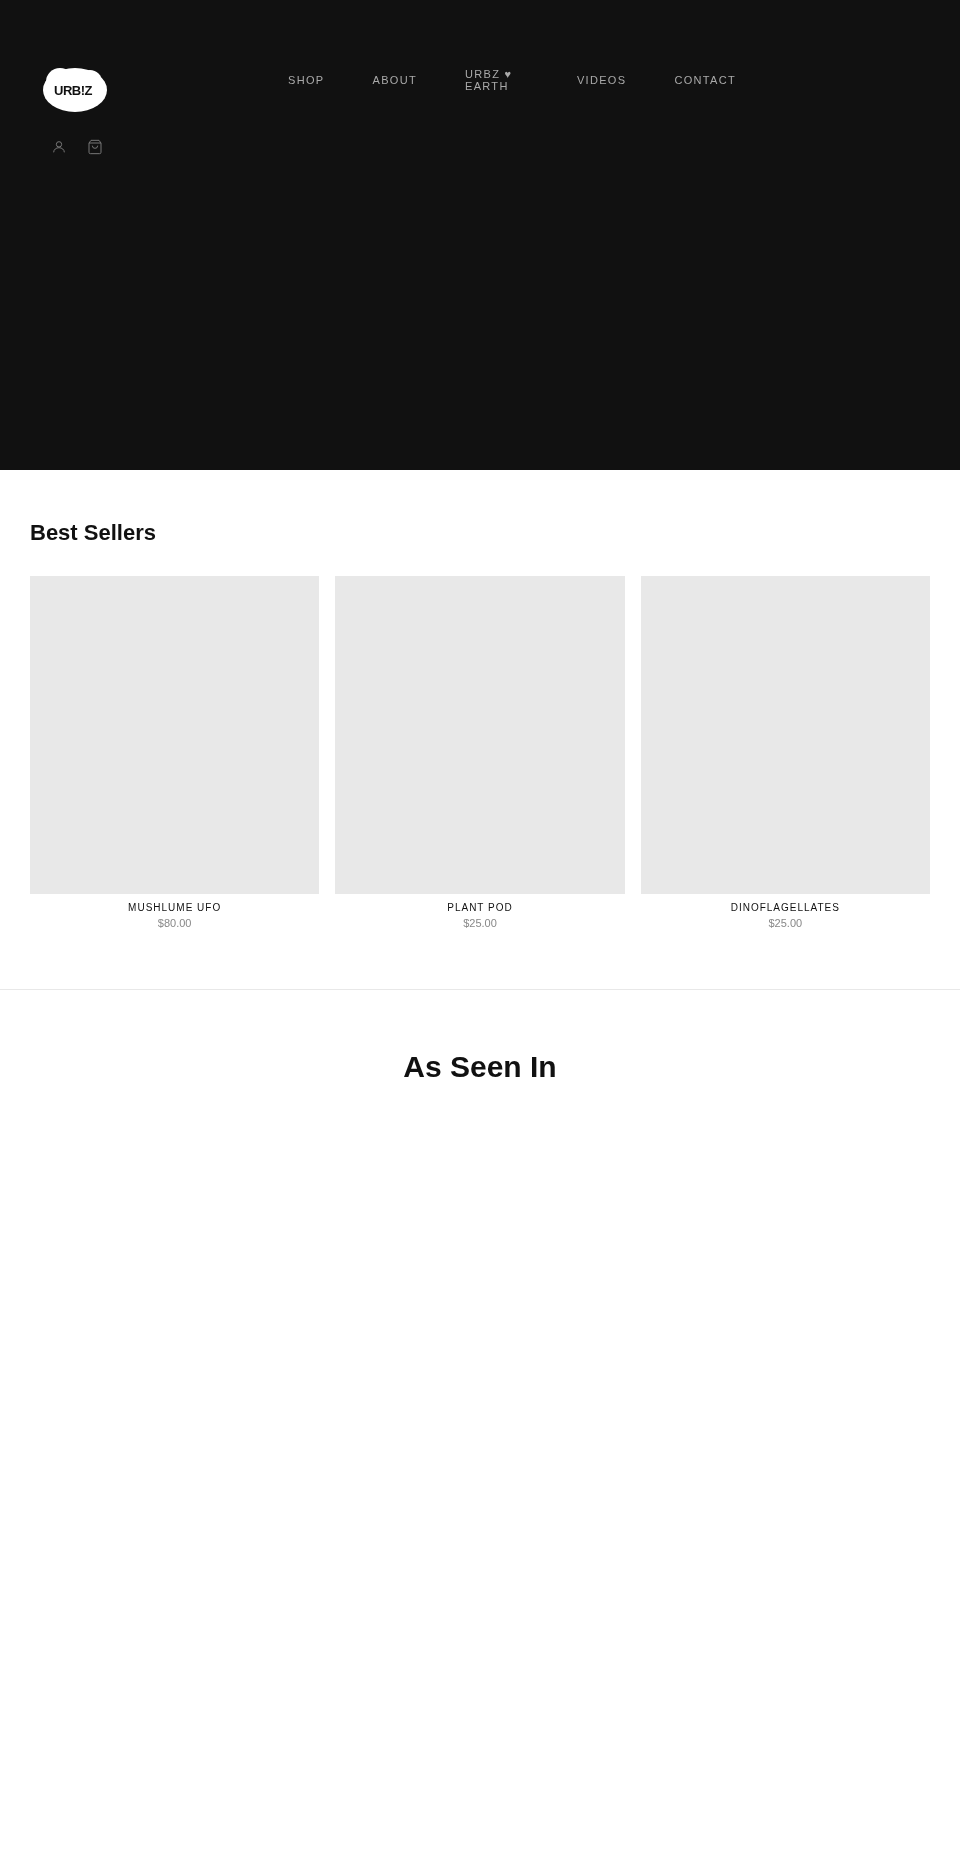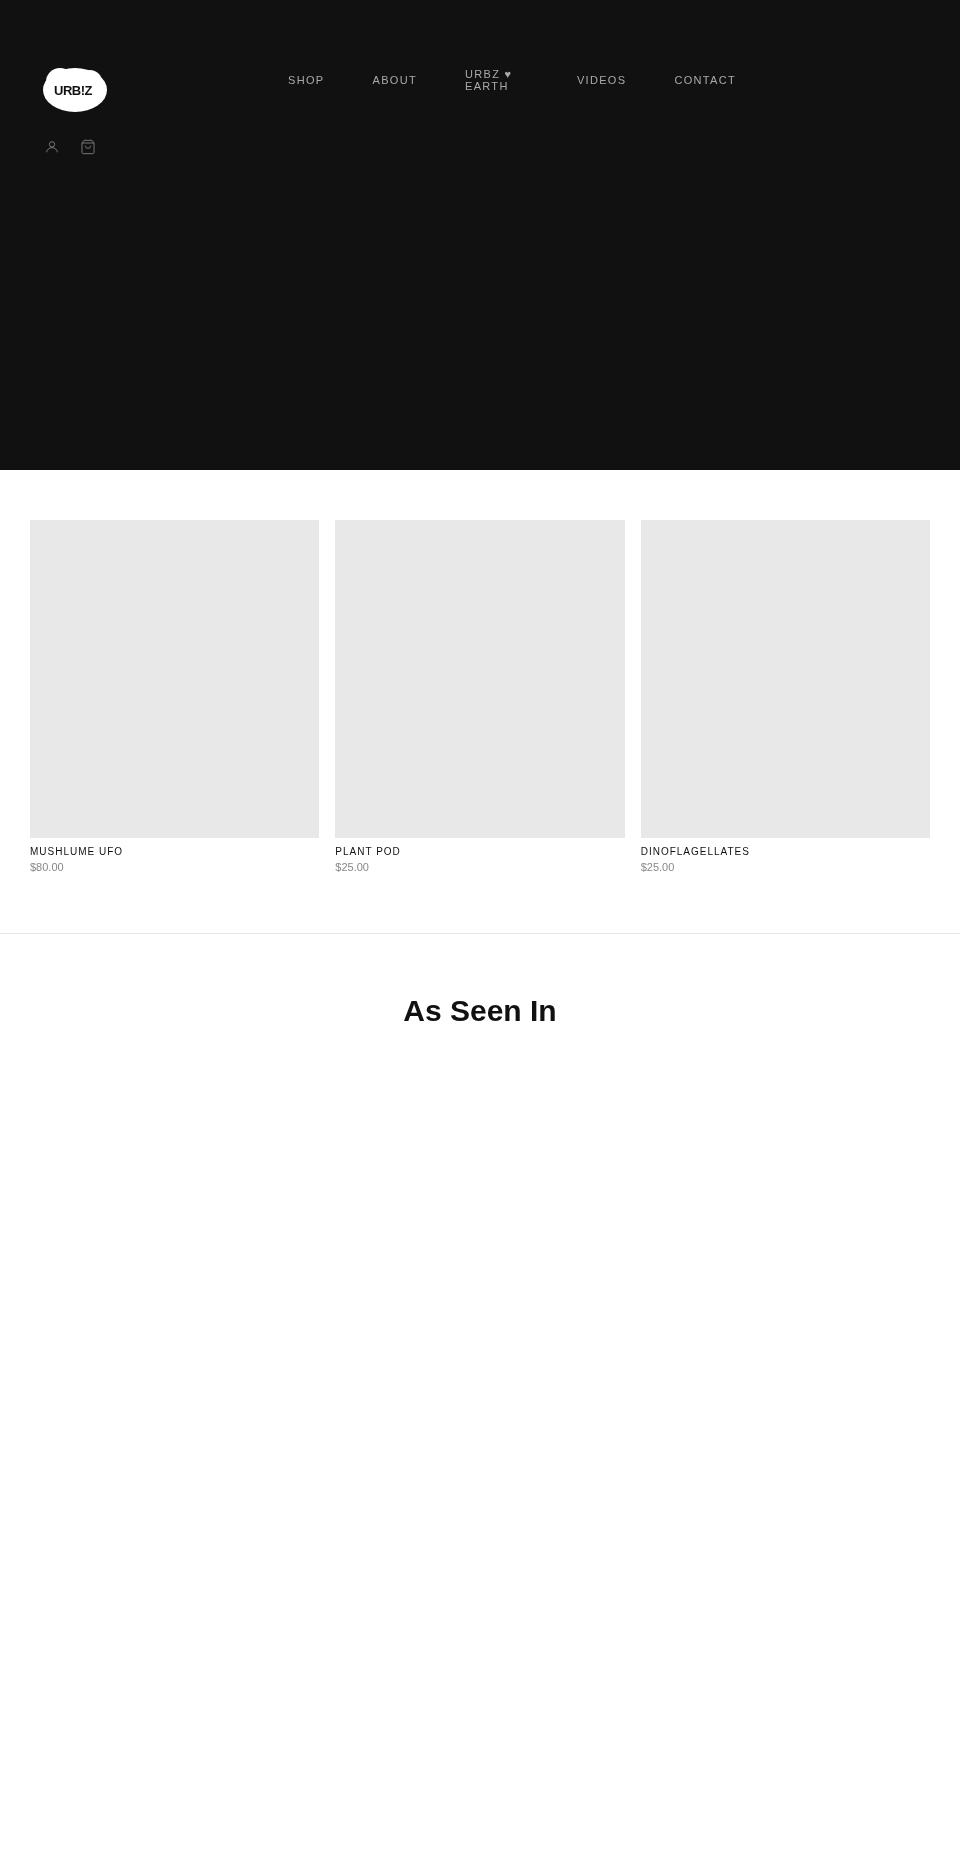--- a/index.html
+++ b/index.html
@@ -28,21 +28,21 @@
     .header {
       display: flex;
       align-items: flex-start;
       padding: 60px 40px 0 40px;
       position: relative;
     }
 
     .logo-area {
       display: flex;
       flex-direction: column;
-      align-items: flex-start;
+      align-items: center;
     }
 
     .logo-svg {
       width: 70px;
       height: 55px;
     }
 
     .header-icons {
       display: flex;
       gap: 20px;
@@ -86,20 +86,21 @@
     .section-title {
       font-size: 22px;
       font-weight: 700;
       color: #111;
       margin-bottom: 30px;
     }
 
     .products-grid {
       display: flex;
       gap: 16px;
+      text-align: center;
     }
 
     .product-card {
       flex: 1;
       cursor: pointer;
     }
 
     .product-image {
       background-color: #e8e8e8;
       width: 100%;
@@ -181,20 +182,21 @@
       <a class="nav-item">SHOP</a>
       <a class="nav-item">ABOUT</a>
       <a class="nav-item">URBZ ♥ EARTH</a>
       <a class="nav-item">VIDEOS</a>
       <a class="nav-item">CONTACT</a>
     </nav>
   </div>
 </section>
 
 <section class="best-sellers-section">
+  <h2 class="section-title">Best Sellers</h2>
   <div class="products-grid">
 
     <div class="product-card">
       <div class="product-image"></div>
       <div class="product-name">MUSHLUME UFO</div>
       <div class="product-price">$80.00</div>
     </div>
 
     <div class="product-card">
       <div class="product-image"></div>

